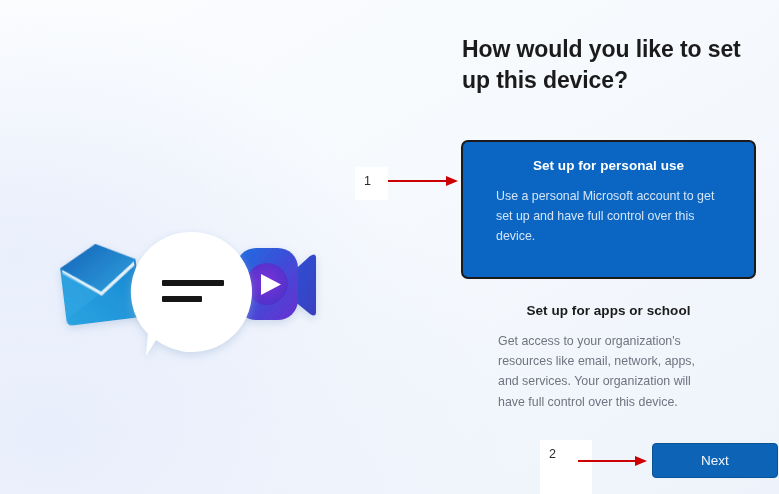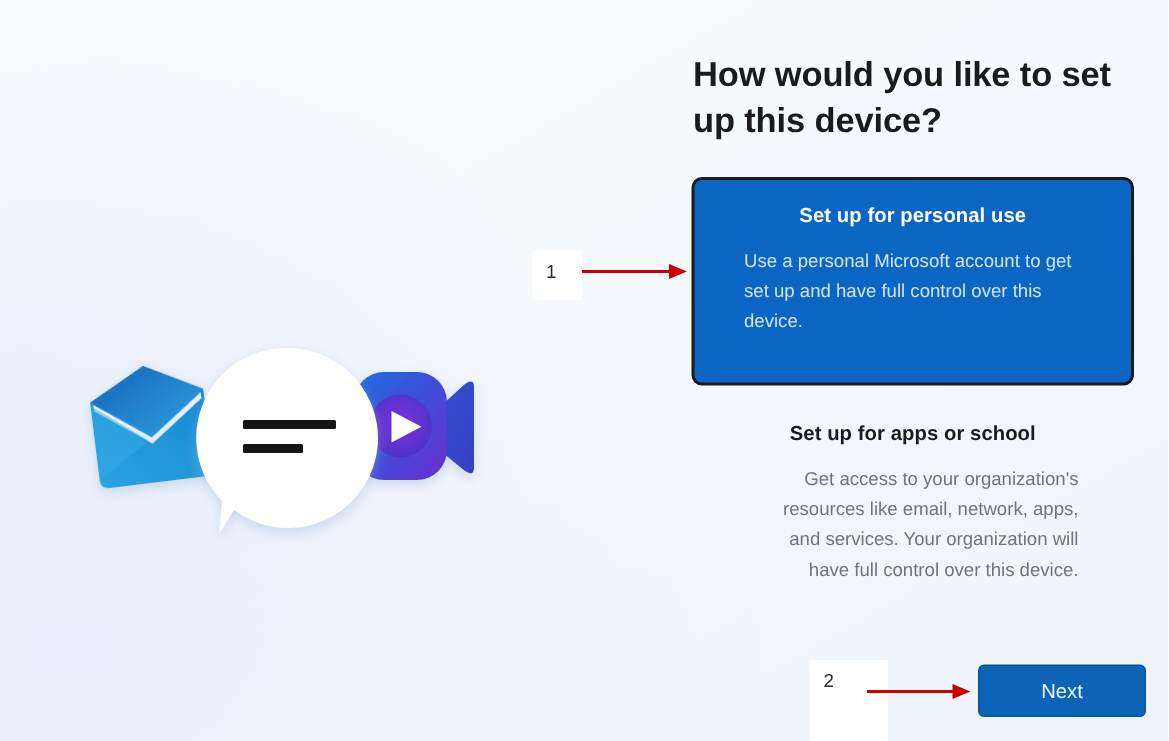--- a/index.html
+++ b/index.html
@@ -49,21 +49,21 @@
     font-weight: 700;
     letter-spacing: -0.1px;
     margin: 0;
     width: 290px;
   }
 
   
   #options {
     position: absolute;
     left: 461px;
-    top: 118px;
+    top: 140px;
     width: 297px;
   }
 
   .option-card {
     position: relative;
     box-sizing: border-box;
     width: 295px;
     border-radius: 7px;
     padding: 18px 22px 20px 22px;
     margin-bottom: 4px;
@@ -91,28 +91,28 @@
   .selected .option-title { color: #ffffff; }
   .plain .option-title { color: #1b1b1b; }
 
   .option-desc {
     font-size: 12.4px;
     line-height: 1.62;
     margin: 13px;
     text-align: left;
   }
   .selected .option-desc { color: #d3e4f6; }
-  .plain .option-desc { color: #6f7480; text-align: right; }
+  .plain .option-desc { color: #6f7480; }
 
   
   #next-button {
     position: absolute;
     left: 652px;
     top: 443px;
-    width: 112px;
+    width: 126px;
     height: 35px;
     background: #0d64b6;
     border: 1px solid #0a5296;
     border-radius: 4px;
     color: #f0f6fc;
     font-size: 13.5px;
     font-family: "Liberation Sans", sans-serif;
     cursor: pointer;
     display: flex;
     align-items: center;

